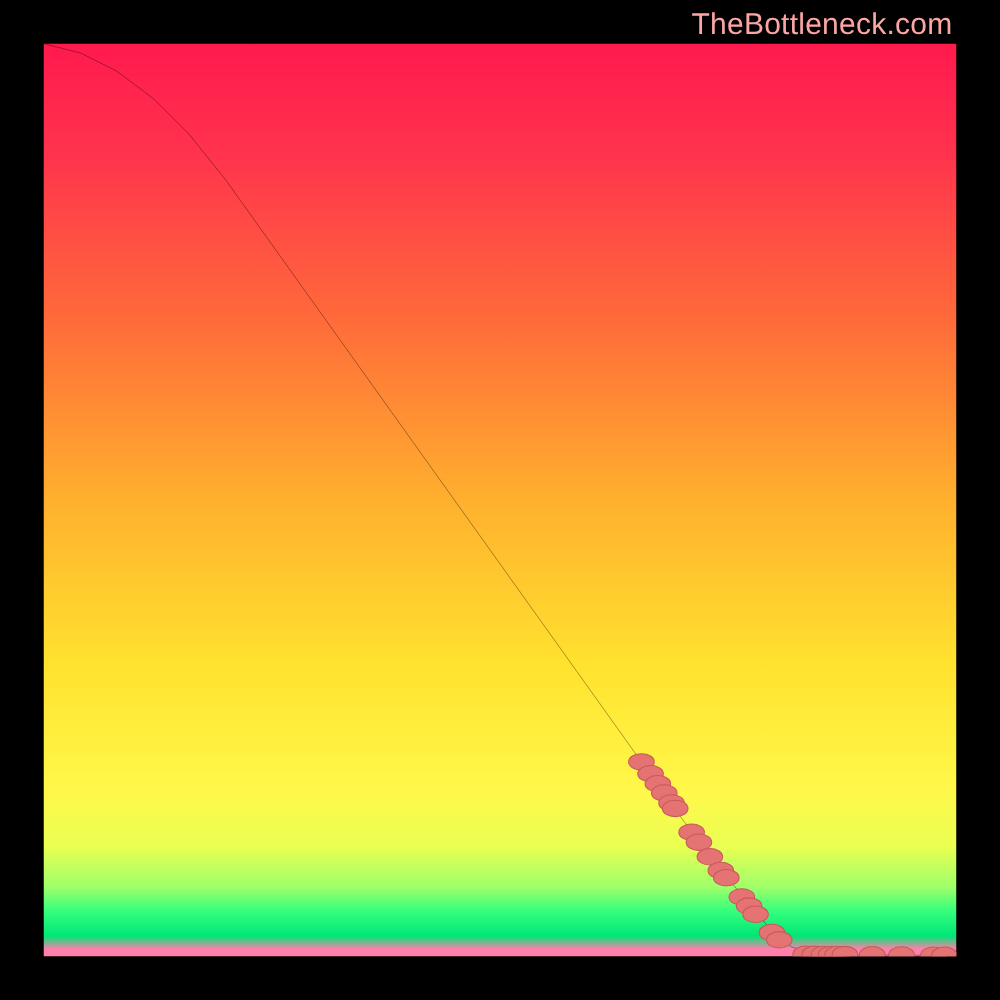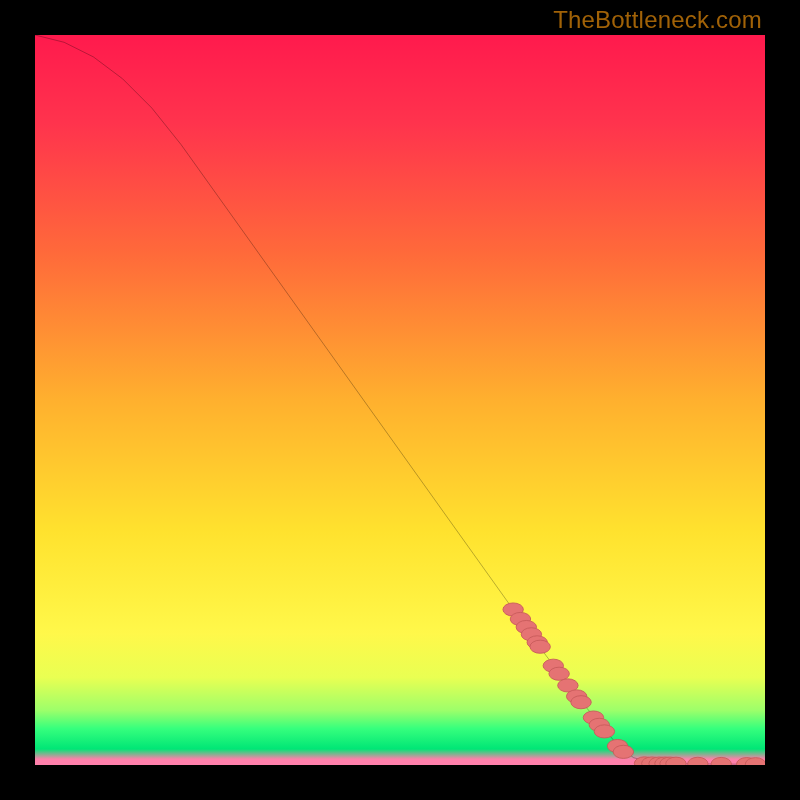--- a/index.html
+++ b/index.html
@@ -47,21 +47,21 @@
   .curve-svg {
     position: absolute;
     inset: 0;
     width: 100%;
     height: 100%;
   }
   .watermark {
     position: absolute;
     top: 6px;
     right: 38px;
-    color: #a16207;
+    color: #fca5a5;
     font-size: 24px;
     font-weight: 400;
     letter-spacing: 0.2px;
   }
 </style>
 </head>
 <body>
 
 <div class="frame">
   <div class="watermark">TheBottleneck.com</div>

